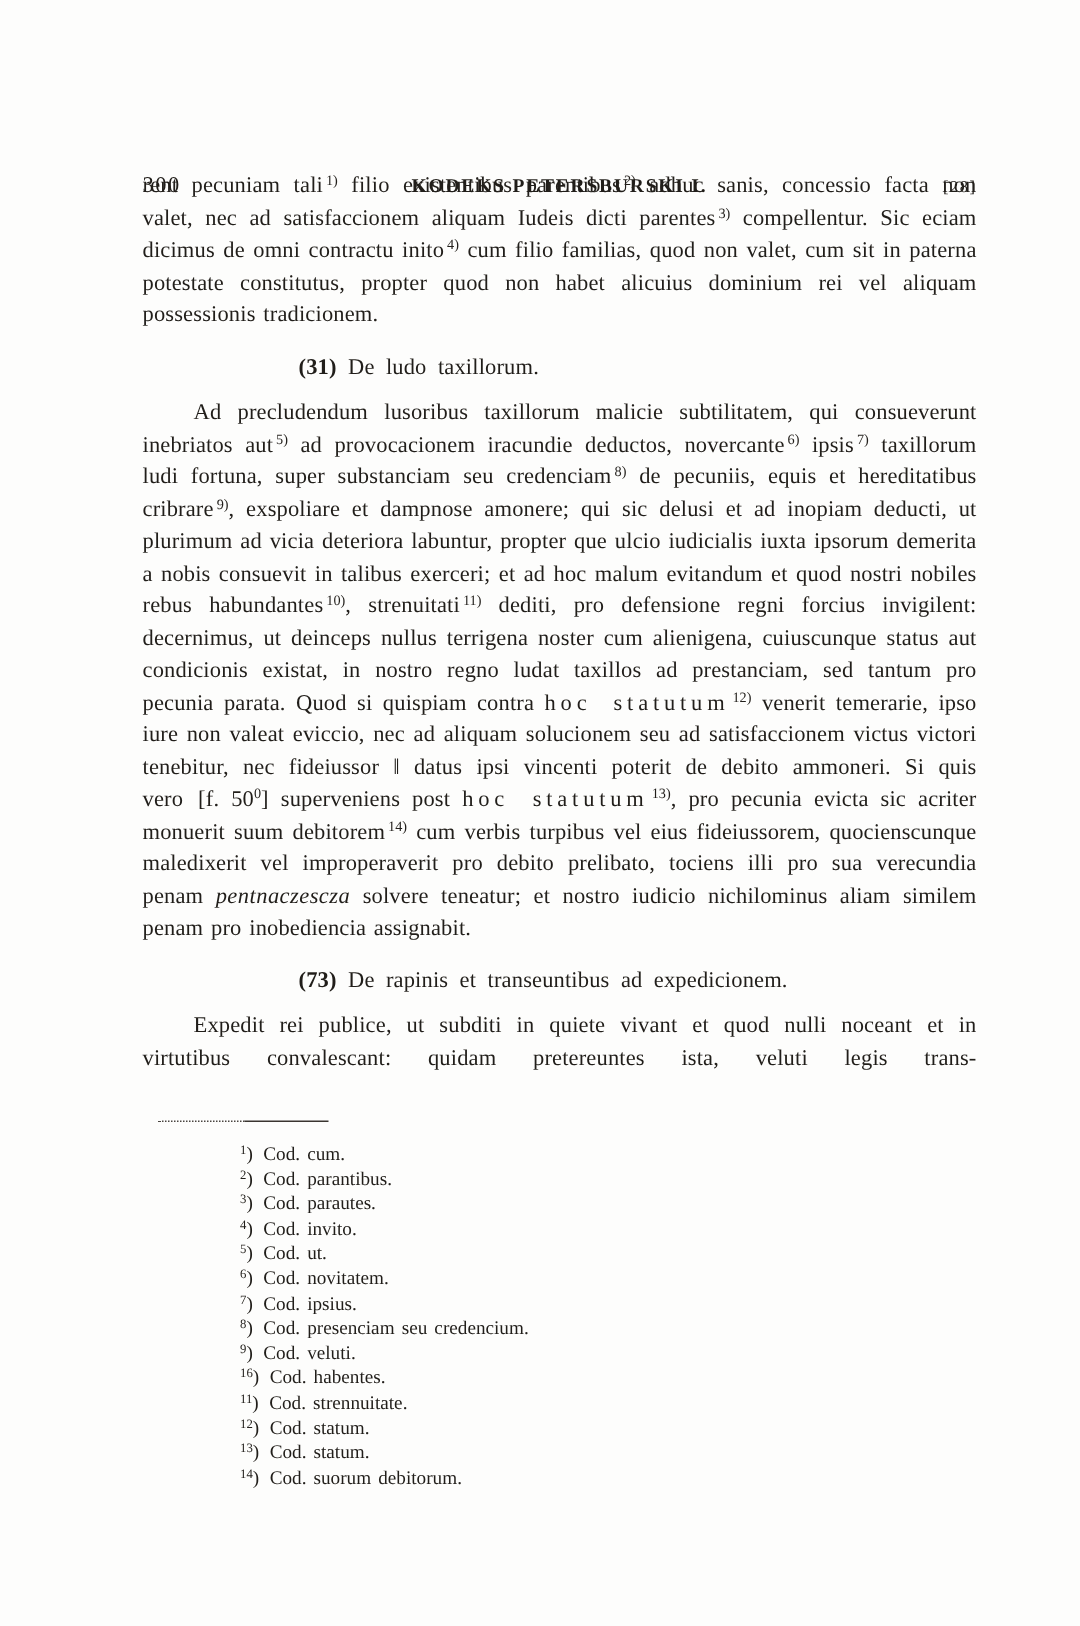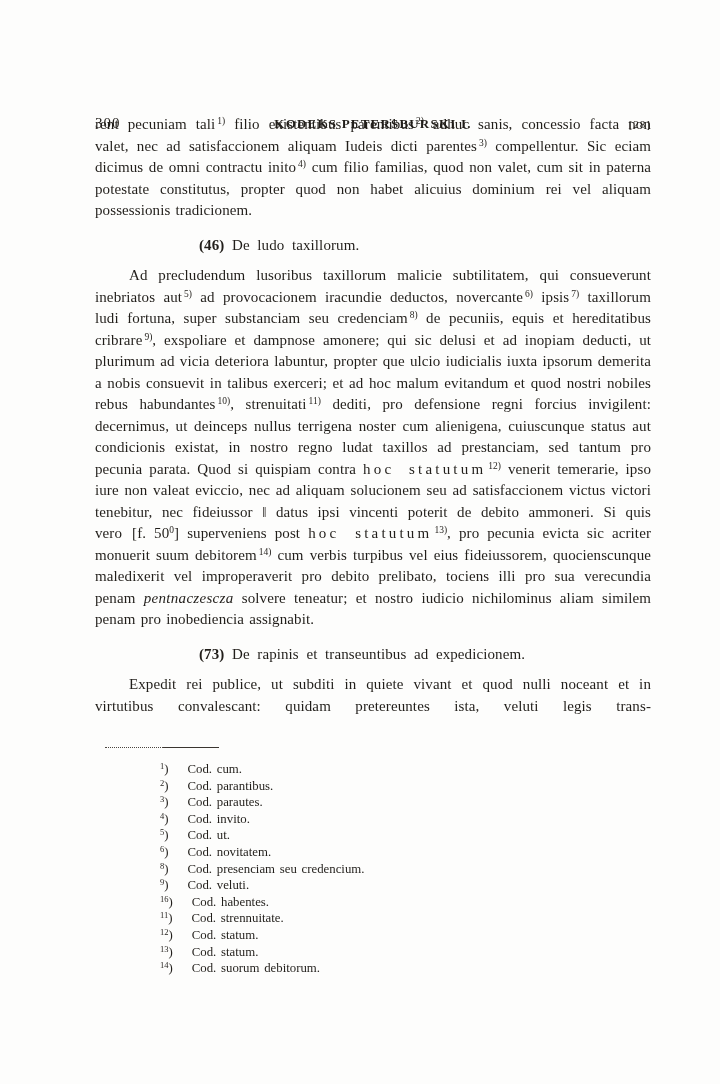--- a/index.html
+++ b/index.html
@@ -46,51 +46,52 @@
     display:flex;
   }
   .fn-sep .dot { width:58px; border-top:1px dotted #4a4540; }
   .fn-sep .sol { width:56px; border-top:1px solid #3a3530; }
   .footnotes {
     position:absolute; left:160px; top:761px; width:480px;
     font-size:12.8px; line-height:16.6px; text-align:left;
     word-spacing:0.12em;
   }
   .fn-line sup { font-size:8.5px; top:-4px; margin-left:0; }
-  .fn-text { margin-left:19px; }
+  .fn-text { margin-left:7px; }
 </style>
 </head>
 <body>
 
 <div class="page-header">
   <span class="page-number">300</span>
   <span class="running-title">KODEKS PETERSBURSKI I.</span>
   <span class="issue-number">[28]</span>
 </div>
 
 <div id="content" class="content">
     <p class="para">rent pecuniam tali<sup>1)</sup> filio existentibus parentibus<sup>2)</sup> adhuc sanis, concessio facta non valet, nec ad satisfaccionem aliquam Iudeis dicti parentes<sup>3)</sup> compellentur. Sic eciam dicimus de omni contractu inito<sup>4)</sup> cum filio familias, quod non valet, cum sit in paterna potestate constitutus, propter quod non habet alicuius dominium rei vel aliquam possessionis tradicionem.</p>
-    <div class="heading"><span class="hnum">(46)</span> De ludo taxillorum.</div>
+    <div class="heading"><span class="hnum">(31)</span> De ludo taxillorum.</div>
     <p class="para ind">Ad precludendum lusoribus taxillorum malicie subtilitatem, qui consueverunt inebriatos aut<sup>5)</sup> ad provocacionem iracundie deductos, novercante<sup>6)</sup> ipsis<sup>7)</sup> taxillorum ludi fortuna, super substanciam seu credenciam<sup>8)</sup> de pecuniis, equis et hereditatibus cribrare<sup>9)</sup>, exspoliare et dampnose amonere; qui sic delusi et ad inopiam deducti, ut plurimum ad vicia deteriora labuntur, propter que ulcio iudicialis iuxta ipsorum demerita a nobis consuevit in talibus exerceri; et ad hoc malum evitandum et quod nostri nobiles rebus habundantes<sup>10)</sup>, strenuitati<sup>11)</sup> dediti, pro defensione regni forcius invigilent: decernimus, ut deinceps nullus terrigena noster cum alienigena, cuiuscunque status aut condicionis existat, in nostro regno ludat taxillos ad prestanciam, sed tantum pro pecunia parata. Quod si quispiam contra <span class="ls">hoc statutum</span><sup>12)</sup> venerit temerarie, ipso iure non valeat eviccio, nec ad aliquam solucionem seu ad satisfaccionem victus victori tenebitur, nec fideiussor ‖ datus ipsi vincenti poterit de debito ammoneri. Si quis vero<span class="folio">[f. 50<sup>0</sup>]</span> superveniens post <span class="ls">hoc statutum</span><sup>13)</sup>, pro pecunia evicta sic acriter monuerit suum debitorem<sup>14)</sup> cum verbis turpibus vel eius fideiussorem, quocienscunque maledixerit vel improperaverit pro debito prelibato, tociens illi pro sua verecundia penam <i>pentnaczescza</i> solvere teneatur; et nostro iudicio nichilominus aliam similem penam pro inobediencia assignabit.</p>
     <div class="heading"><span class="hnum">(73)</span> De rapinis et transeuntibus ad expedicionem.</div>
     <p class="para ind cont-next">Expedit rei publice, ut subditi in quiete vivant et quod nulli noceant et in virtutibus convalescant: quidam pretereuntes ista, veluti legis trans-</p>
   </div>
 
 <div class="fn-sep">
   <span class="dot"></span>
   <span class="sol"></span>
 </div>
 
 <div id="footnotes" class="footnotes">
     <div class="fn-line"><sup>1</sup>)<span class="fn-text">Cod. cum.</span></div>
     <div class="fn-line"><sup>2</sup>)<span class="fn-text">Cod. parantibus.</span></div>
     <div class="fn-line"><sup>3</sup>)<span class="fn-text">Cod. parautes.</span></div>
     <div class="fn-line"><sup>4</sup>)<span class="fn-text">Cod. invito.</span></div>
     <div class="fn-line"><sup>5</sup>)<span class="fn-text">Cod. ut.</span></div>
     <div class="fn-line"><sup>6</sup>)<span class="fn-text">Cod. novitatem.</span></div>
+    <div class="fn-line"><sup>7</sup>)<span class="fn-text">Cod. ipsius.</span></div>
     <div class="fn-line"><sup>8</sup>)<span class="fn-text">Cod. presenciam seu credencium.</span></div>
     <div class="fn-line"><sup>9</sup>)<span class="fn-text">Cod. veluti.</span></div>
     <div class="fn-line"><sup>16</sup>)<span class="fn-text">Cod. habentes.</span></div>
     <div class="fn-line"><sup>11</sup>)<span class="fn-text">Cod. strennuitate.</span></div>
     <div class="fn-line"><sup>12</sup>)<span class="fn-text">Cod. statum.</span></div>
     <div class="fn-line"><sup>13</sup>)<span class="fn-text">Cod. statum.</span></div>
     <div class="fn-line"><sup>14</sup>)<span class="fn-text">Cod. suorum debitorum.</span></div>
   </div>
 
 </body></html>

